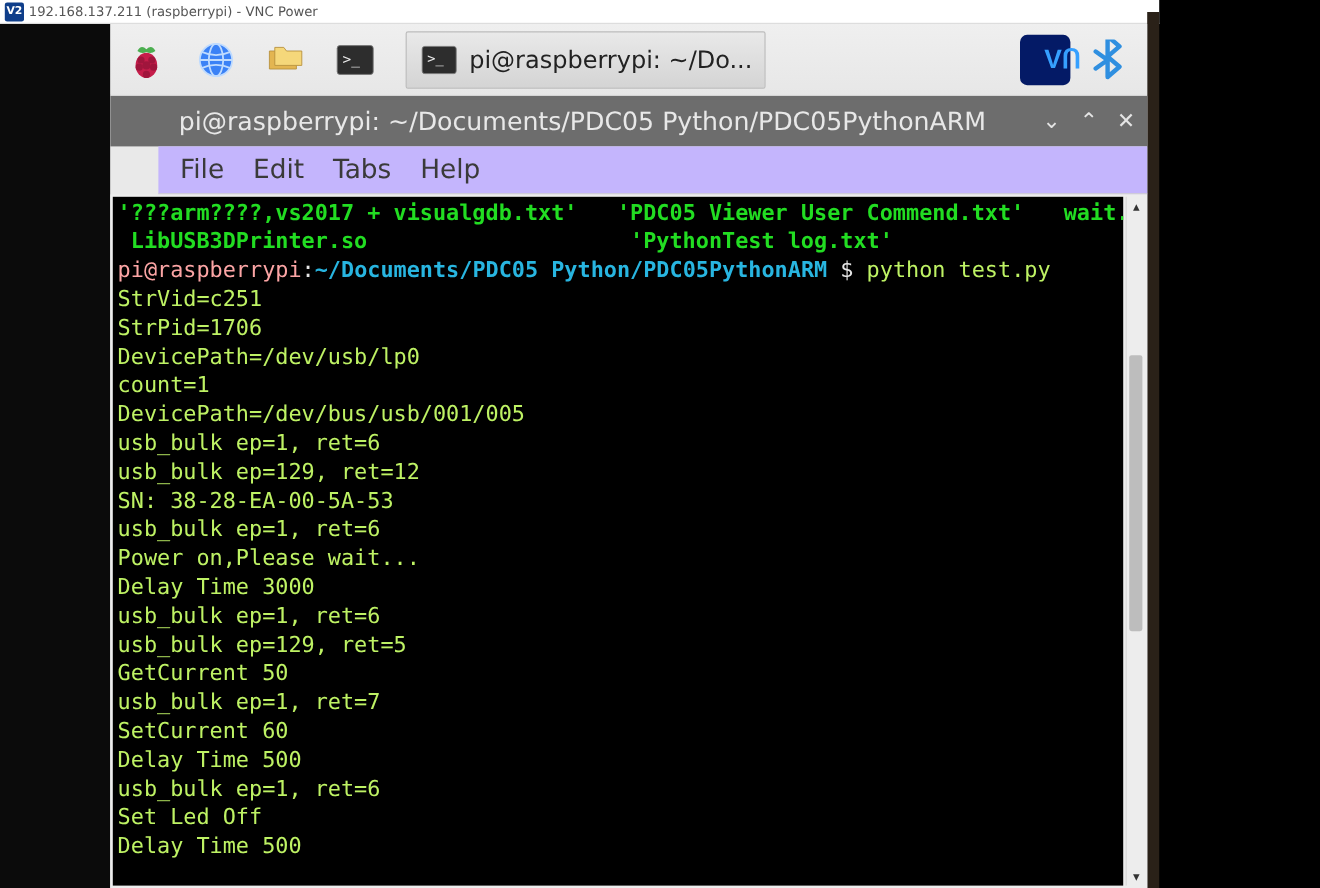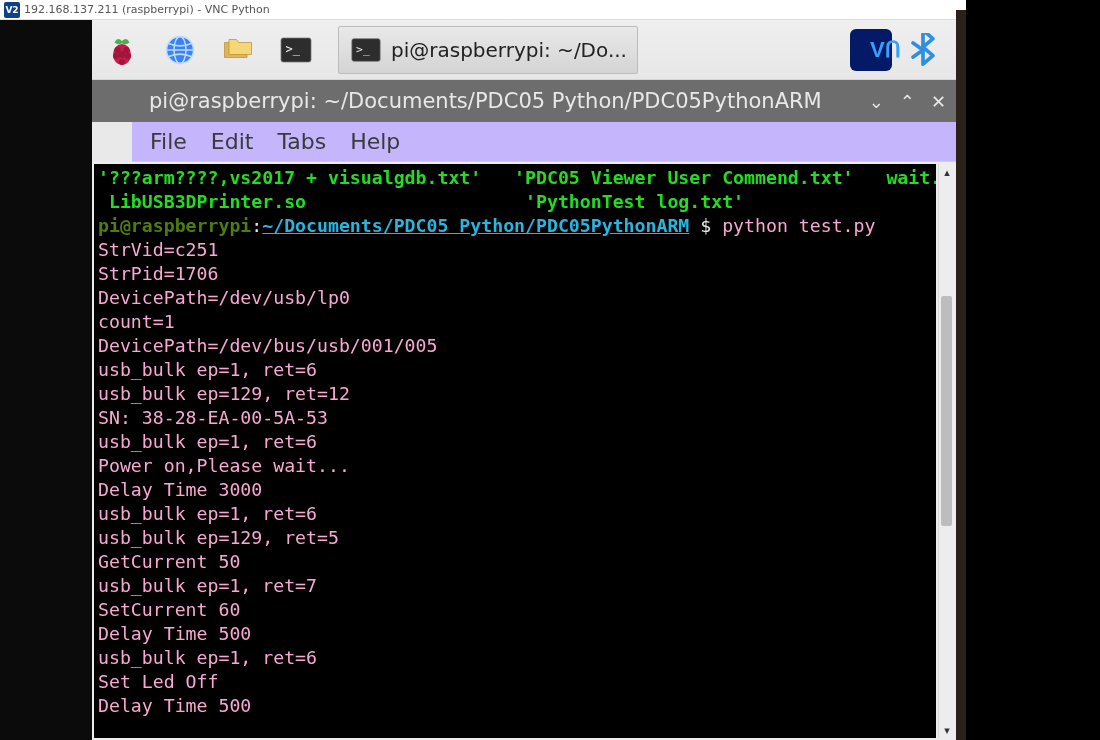--- a/index.html
+++ b/index.html
@@ -39,34 +39,34 @@
     .term-menubar { height:40px; background:#c4b5fd; display:flex; align-items:center; padding:16px 6px; font-size:22px; color:#3a3a3a; border-bottom:1px solid #d0d0d0;margin-left:40px; }
     .term-menubar .menu-item { padding: 4px 12px; }
     .term-body-wrap { flex:1; position:relative; background:#ededed; }
     .term-body { position:absolute; top:2px; left:2px; right:20px; bottom:2px; background:#000; color:#ccc; font-family: "DejaVu Sans Mono","Menlo","Consolas",monospace; font-size:18.2px; line-height:24px; padding: 2px 4px; white-space: pre; overflow:hidden;}
     .scrollbar-track { position:absolute; right:2px; top:2px; bottom:2px; width:16px; background:#ededed; border-left:1px solid #d8d8d8; }
     .scroll-up, .scroll-down { position:absolute; left:0; width:16px; height:16px; display:flex; align-items:center; justify-content:center; font-size:11px; color:#333; }
     .scroll-up { top:0; } .scroll-down { bottom:0; }
     .scroll-thumb { position:absolute; left:2px; right:2px; top:132px; height:230px; background:#bdbdbd; border-radius:2px; }
 
     .c-green { color:#22dd22; font-weight:bold; }
-    .c-cyanb { color:#28b5e0; font-weight:bold;text-decoration:underline; }
-    .c-lime  { color:#4d7c0f; font-weight:bold; }
+    .c-cyanb { color:#28b5e0; font-weight:bold; }
+    .c-lime  { color:#fca5a5; font-weight:normal; }
     .c-white { color:#e6e6e6; }
-    .c-grey  { color:#f9a8d4; }
+    .c-grey  { color:#bef264; }
   </style>
 </head>
 <body>
 
 <div class="vnc-frame">
   <div class="vnc-titlebar">
     <div class="vnc-appicon">
         <span>V2</span>
       </div>
-    <div class="vnc-title">192.168.137.211 (raspberrypi) - VNC Python</div>
+    <div class="vnc-title">192.168.137.211 (raspberrypi) - VNC Power</div>
   </div>
 
   <div class="remote-root">
     <div class="remote-right-edge"></div>
     <div class="remote-inner">
 
       <div class="taskbar">
         <div class="launcher">
           <svg viewBox="0 0 48 48">
             <ellipse cx="24" cy="30" rx="12" ry="14" fill="#c51d4a"></ellipse>

